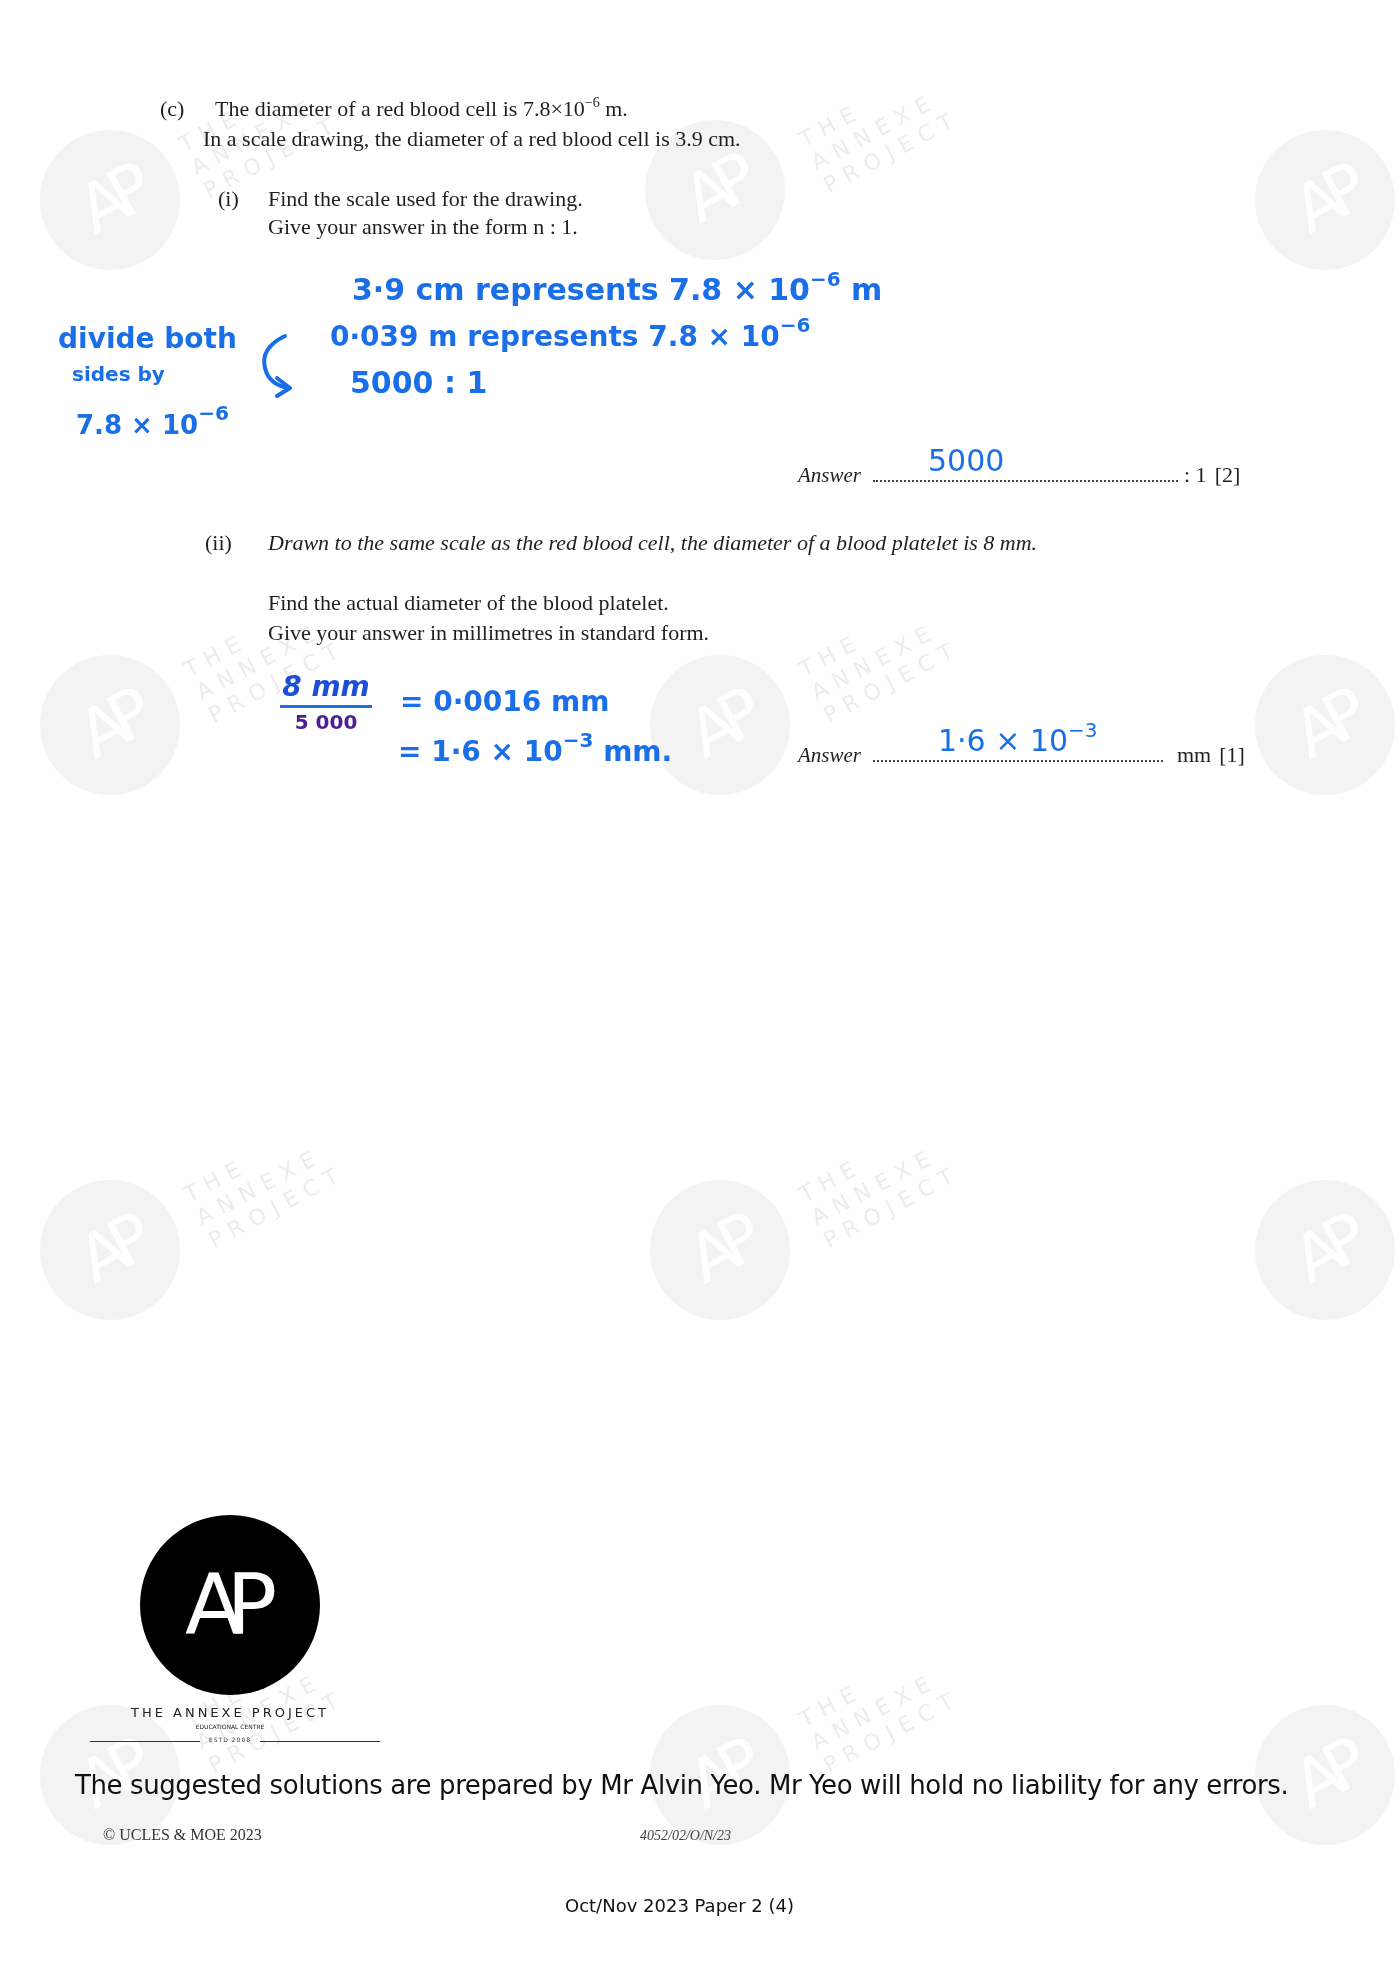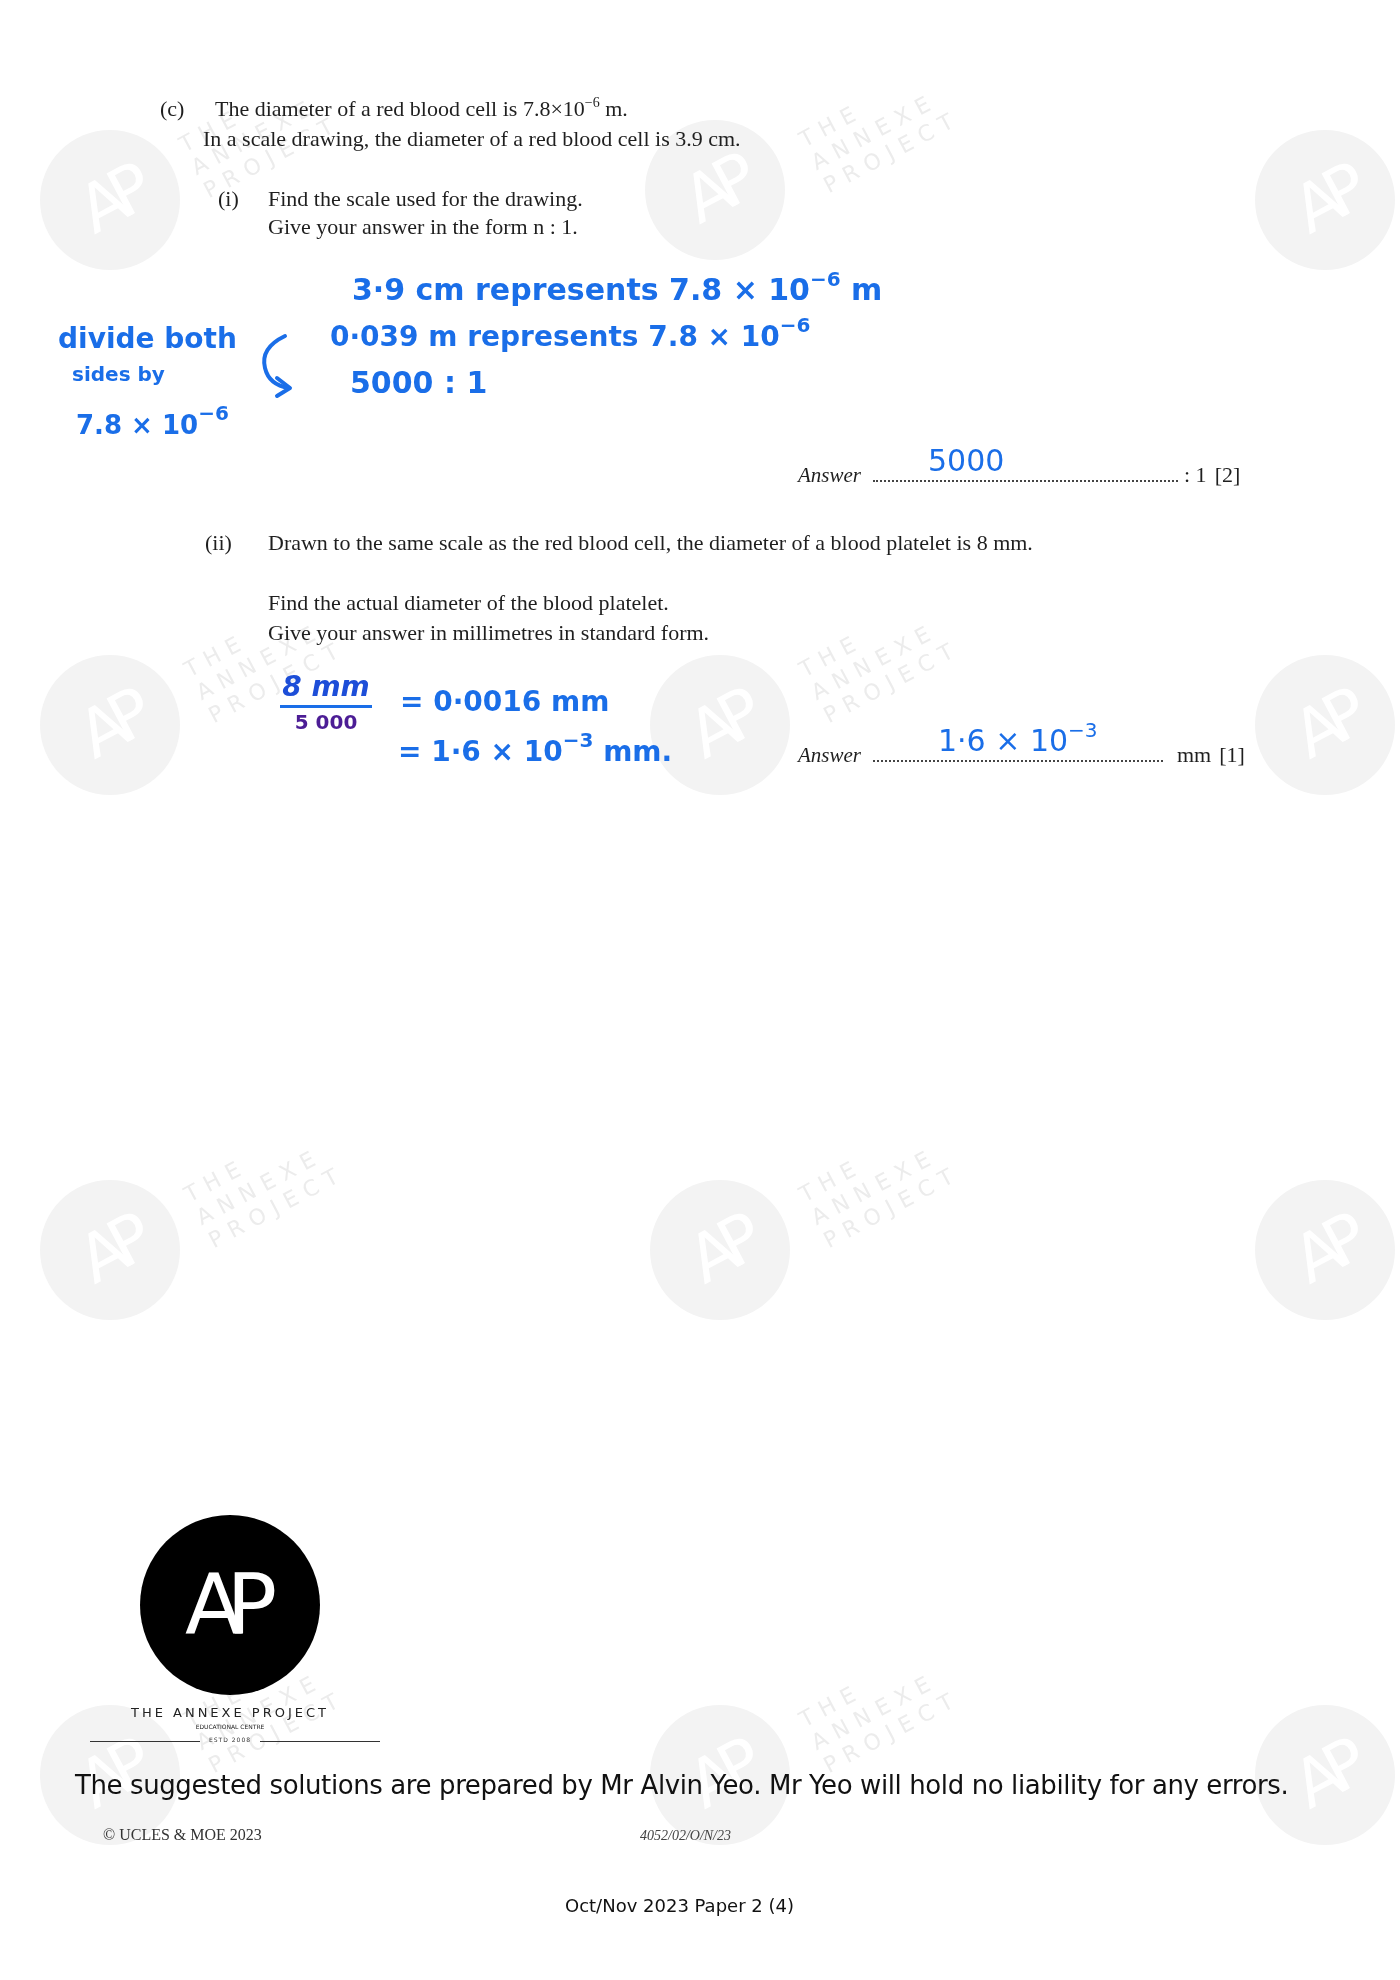--- a/index.html
+++ b/index.html
@@ -160,21 +160,21 @@
     <span class="answer-dots" style="width:305px;">
       <span class="answer-value" style="left:55px;">5000</span>
     </span>
     <span class="answer-suffix">: 1</span>
     <span class="marks">[2]</span>
   </div>
 </div>
 
 <div>
   <span class="label" style="left:205px;top:528px;">(ii)</span>
-  <div class="print" style="left:268px;top:528px;">Drawn to the same scale as the red blood cell, the diameter of a blood platelet is 8 mm.</div>
+  <div class="print" style="left:268px;top:528px;font-style:italic;">Drawn to the same scale as the red blood cell, the diameter of a blood platelet is 8 mm.</div>
   <div class="print" style="left:268px;top:588px;">Find the actual diameter of the blood platelet.</div>
   <div class="print" style="left:268px;top:618px;">Give your answer in millimetres in standard form.</div>
 
   <div class="frac" style="left:280px;top:670px;">
     <span class="num">8 mm</span>
     <span class="bar"></span>
     <span class="den">5 000</span>
   </div>
   <div class="ink" style="left:400px;top:685px;font-size:28px;">= 0·0016 mm</div>
   <div class="ink" style="left:398px;top:735px;font-size:28px;">

